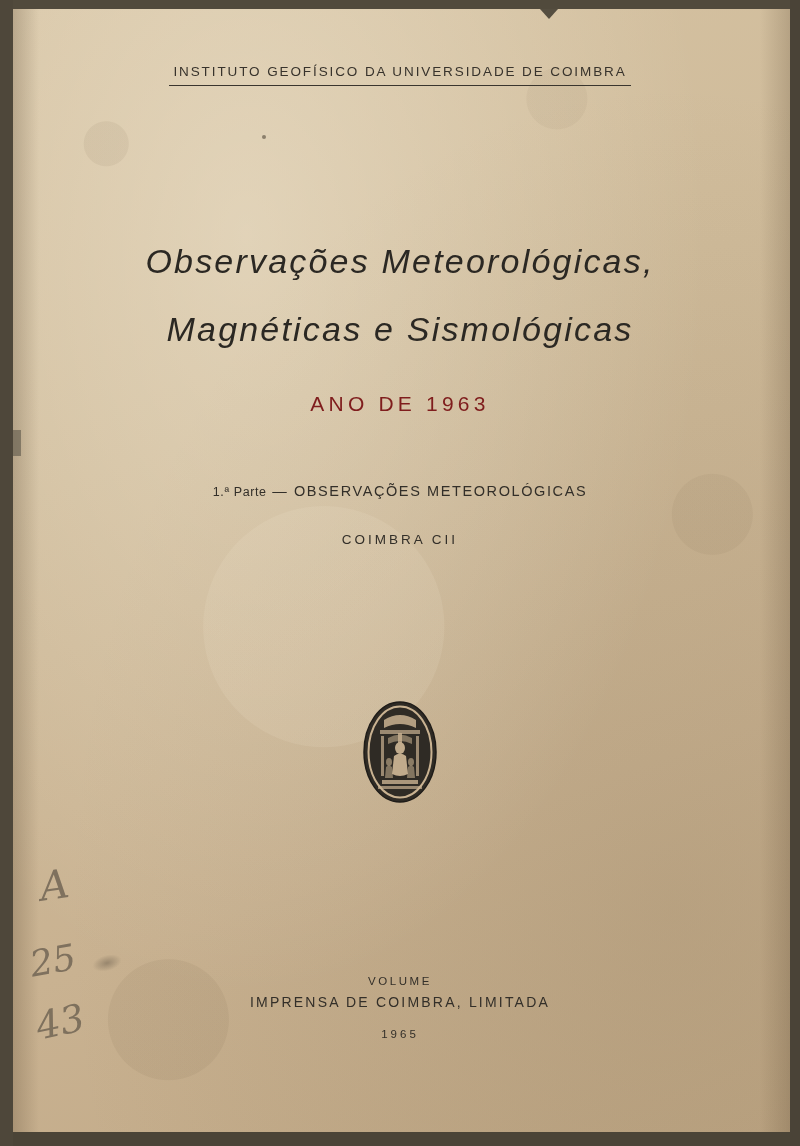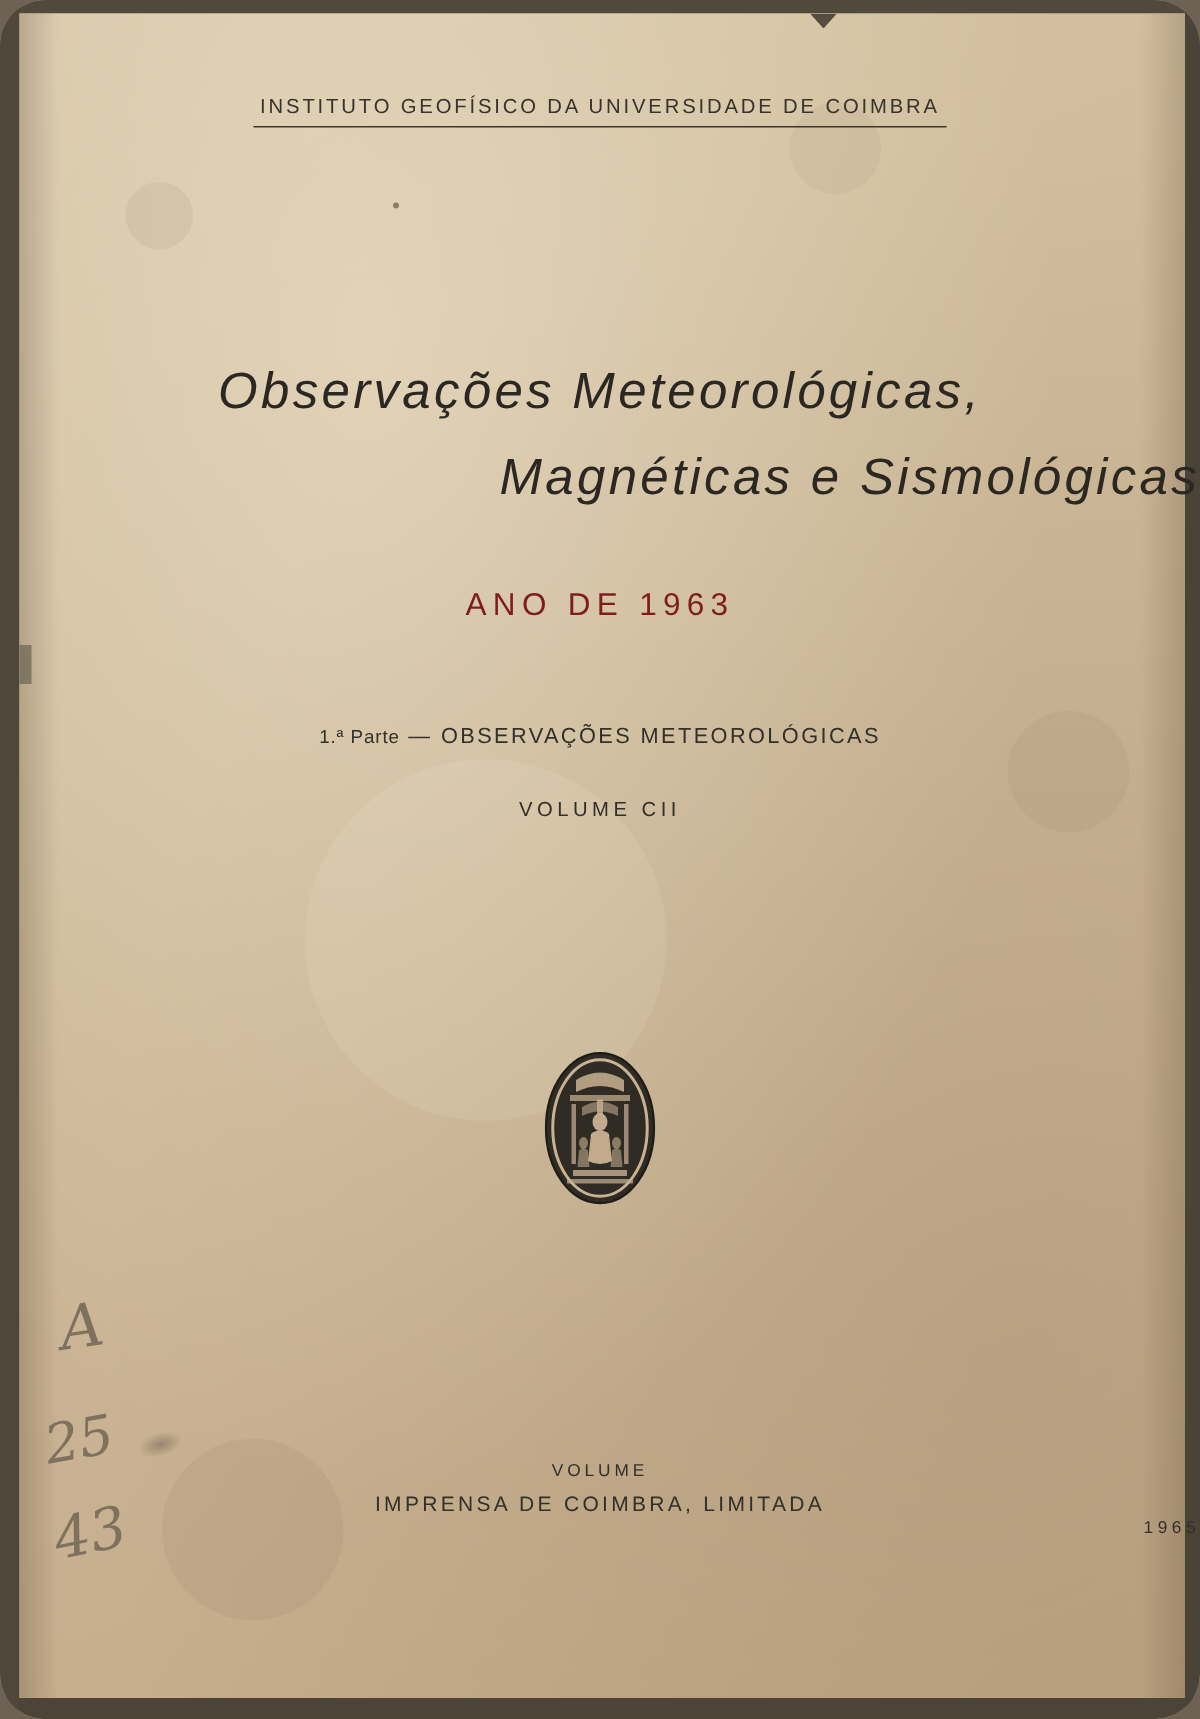--- a/index.html
+++ b/index.html
@@ -9,21 +9,20 @@
   }
   body {
     font-family: "Liberation Sans", sans-serif;
   }
   #page {
     position: relative;
     width: 800px;
     height: 1146px;
     overflow: hidden;
     background: #c7b293;
-    border-radius: 30px;
   }
   
   .edge {
     position: absolute;
     background: #5f5646;
   }
   .edge-left   { left: 0;   top: 0;  width: 13px;  height: 1146px; background:#4e473a; }
   .edge-right  { right: 0;  top: 0;  width: 10px;  height: 1146px; background:#4a4337; }
   .edge-top    { left: 0;   top: 0;  width: 800px; height: 9px;   background:#514a3c; }
   .edge-bottom { left: 0;   bottom: 0; width: 800px; height: 14px; background:#4b4437; }
@@ -87,21 +86,21 @@
     text-align: center;
   }
   .title-line {
     font-family: "Liberation Sans", sans-serif;
     font-size: 34px;
     letter-spacing: 2.2px;
     color: #2b2823;
     white-space: nowrap;
   }
   .title-line.l1 { font-style: italic; margin-top: 12px; }
-  .title-line.l2 { font-style: italic; margin-top: 18px; text-align: right; }
+  .title-line.l2 { font-style: italic; margin-top: 29px; }
 
   .year {
     position: absolute;
     left: 0; right: 0;
     top: 392px;
     text-align: center;
     font-size: 21px;
     letter-spacing: 4.2px;
     color: #7f1d1d;
   }
@@ -151,22 +150,21 @@
     letter-spacing: 2.6px;
   }
   .imprint .publisher {
     font-size: 14px;
     letter-spacing: 2.2px;
     margin-top: 7px;
   }
   .imprint .pubyear {
     font-size: 11.5px;
     letter-spacing: 3px;
-    margin-top: 3px;
-    text-align: right;
+    margin-top: 18px;
   }
 
   
   .pencil {
     position: absolute;
     font-family: "DejaVu Serif", serif;
     color: #6f6353;
     opacity: 0.82;
   }
   .pencil-a {
@@ -238,21 +236,21 @@
     <div class="title-line l1">Observações   Meteorológicas,</div>
     <div class="title-line l2">Magnéticas   e   Sismológicas</div>
   </div>
 
   <div class="year">ANO DE 1963</div>
 
   <div class="part">
     <span class="small">1.ª Parte</span><span>&nbsp;</span><span>— OBSERVAÇÕES  METEOROLÓGICAS</span>
   </div>
 
-  <div class="volume">VOLUME  CII</div>
+  <div class="volume">COIMBRA  CII</div>
 
   <div class="emblem">
     <svg width="92" height="104" viewBox="0 0 92 104" aria-hidden="true">
       <defs>
         <clipPath id="sealclip">
           <ellipse cx="46" cy="52" rx="36" ry="50"></ellipse>
         </clipPath>
       </defs>
       <ellipse cx="46" cy="52" rx="36" ry="50" fill="#2f2b25"></ellipse>
       <ellipse cx="46" cy="52" rx="31.5" ry="45.5" fill="none" stroke="#c9b291" stroke-width="2"></ellipse>

